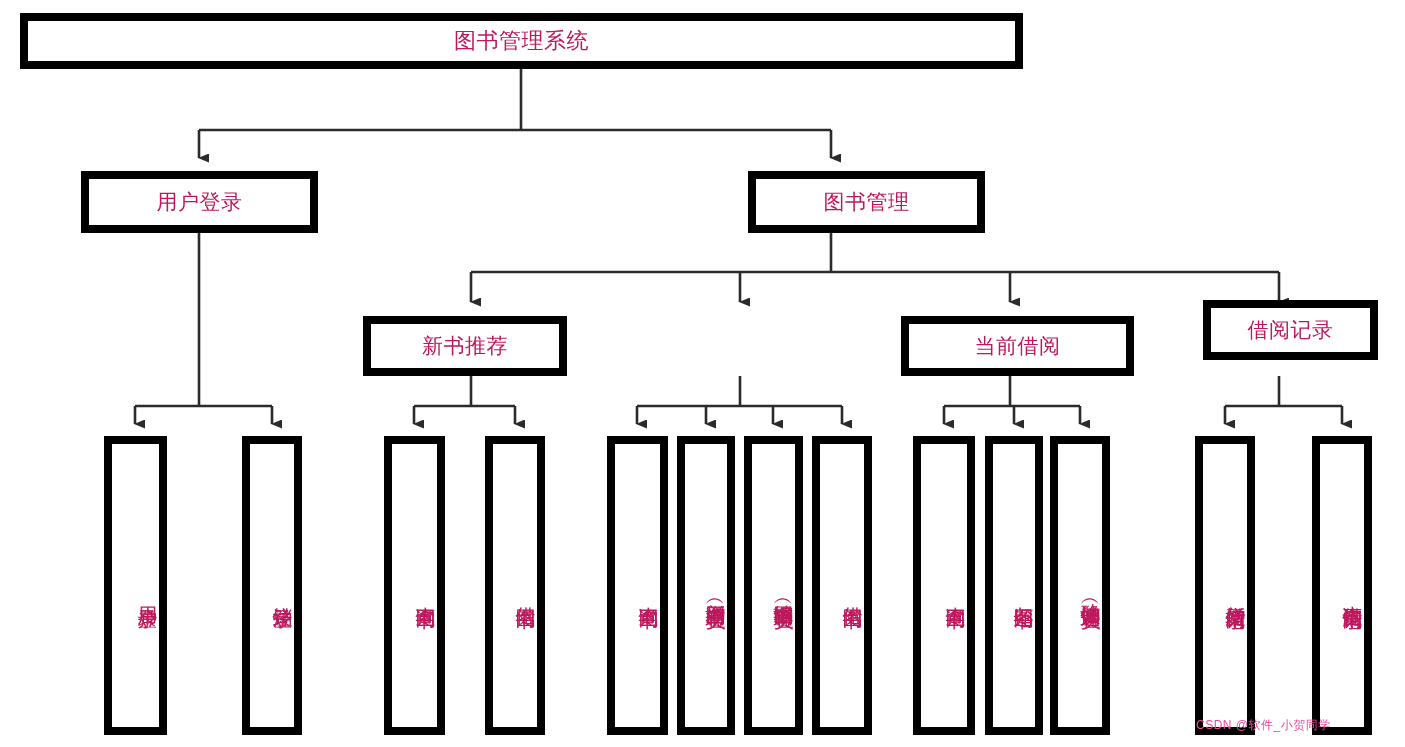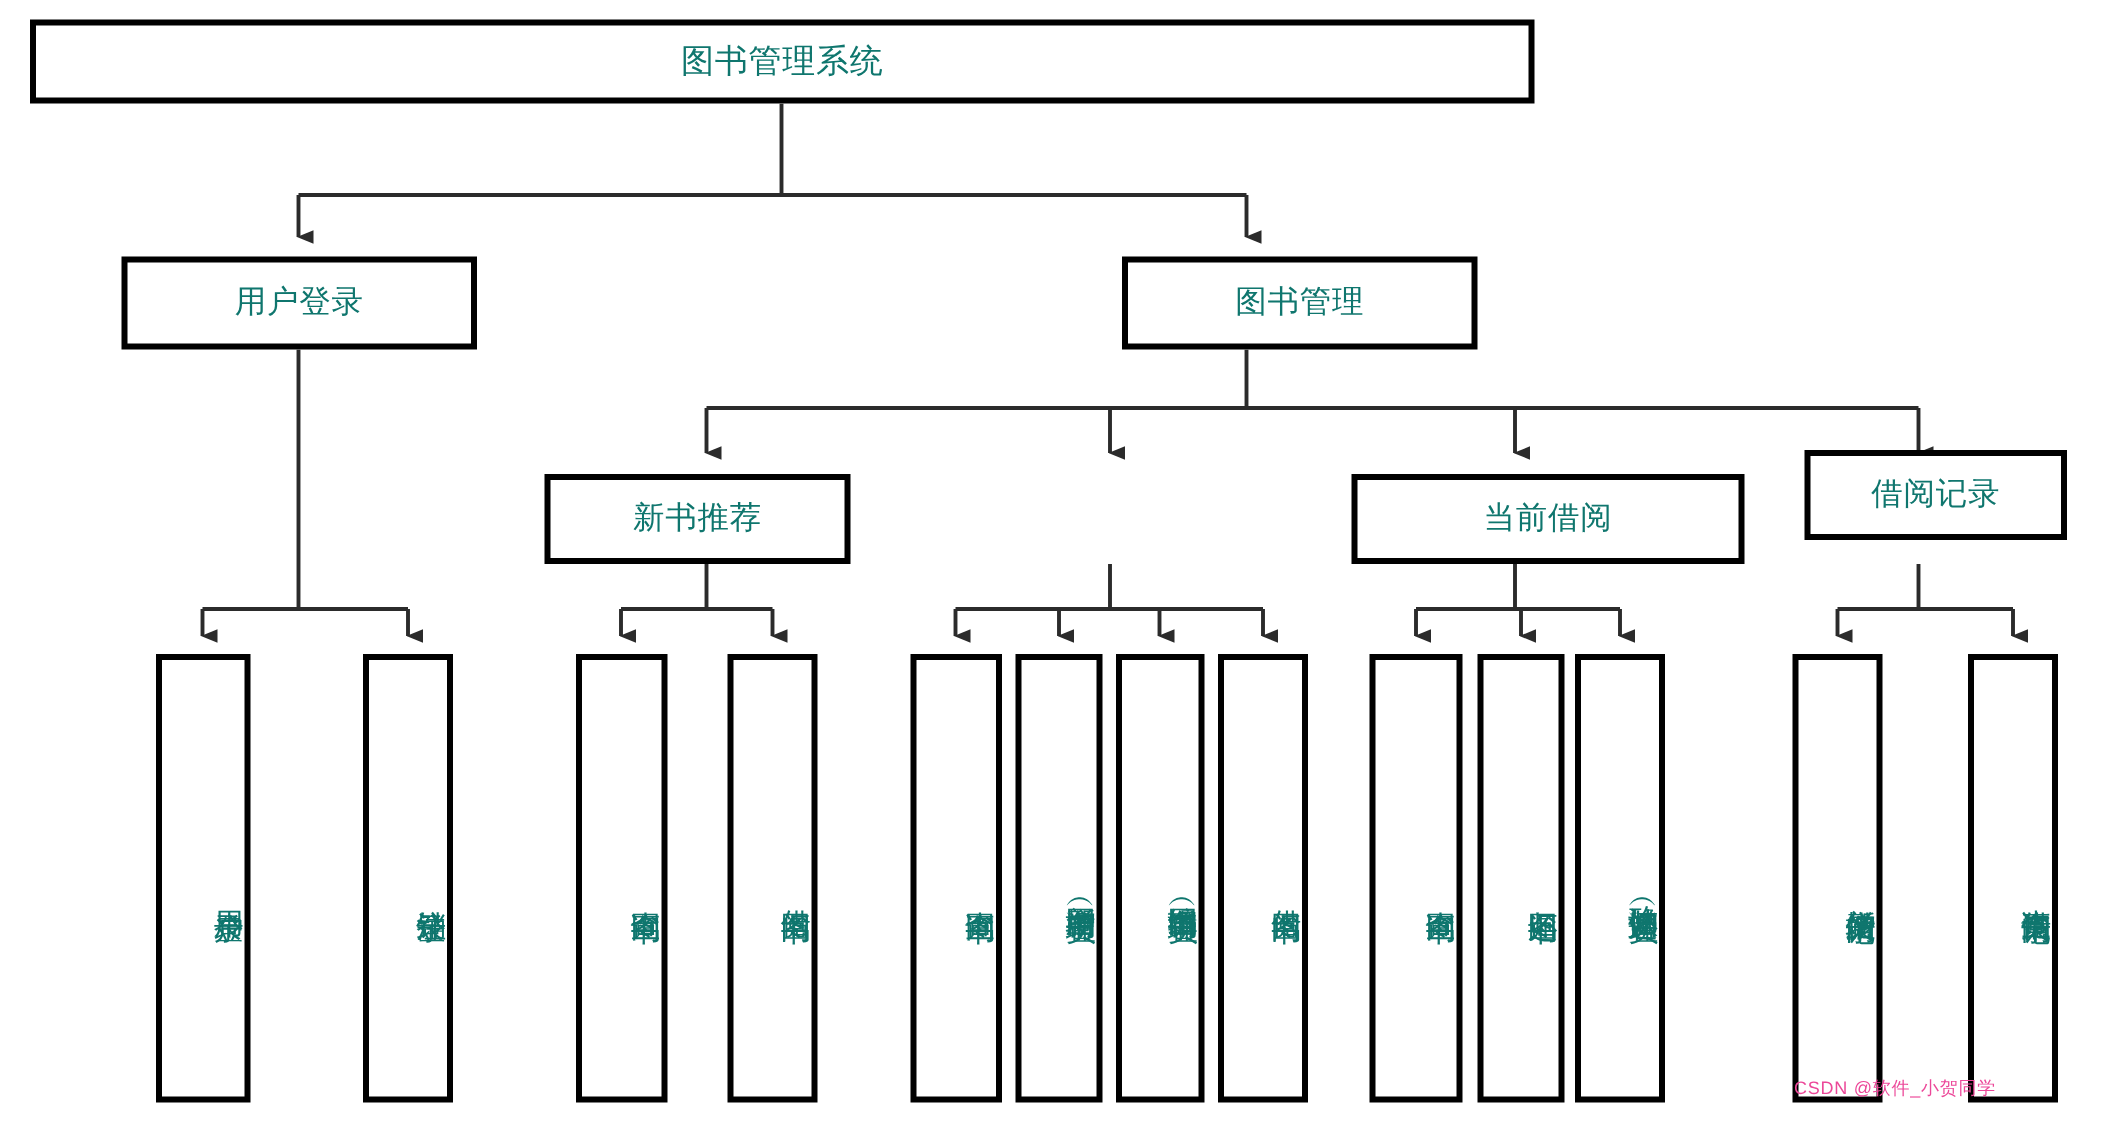--- a/index.html
+++ b/index.html
@@ -13,26 +13,26 @@
   #canvas {
     position: relative;
     width: 1405px;
     height: 747px;
     background: #ffffff;
     overflow: hidden;
   }
   .node {
     position: absolute;
     box-sizing: border-box;
-    border: 4px solid #000000;
+    border: 8px solid #000000;
     background: #ffffff;
     display: flex;
     align-items: center;
     justify-content: center;
-    color: #0f766e;
+    color: #be185d;
     line-height: 1.18;
   }
   .node.horiz {
     font-size: 21px;
     letter-spacing: 0.5px;
   }
   .node.root {
     font-size: 22px;
   }
   .node.vert {
@@ -126,21 +126,21 @@
   <div class="node horiz" style="left:81px; top:171px; width:237px; height:62px;">
     <span class="label">用户登录</span>
   </div>
   <div class="node horiz" style="left:748px; top:171px; width:237px; height:62px;">
     <span class="label">图书管理</span>
   </div>
 
   <div class="node horiz" style="left:363px; top:316px; width:204px; height:60px;">
     <span class="label">新书推荐</span>
   </div>
-  <div class="node horiz" style="left:901px; top:316px; width:262px; height:60px;">
+  <div class="node horiz" style="left:901px; top:316px; width:233px; height:60px;">
     <span class="label">当前借阅</span>
   </div>
   <div class="node horiz" style="left:1171px; top:300px; width:175px; height:60px;margin-left:32px;">
     <span class="label">借阅记录</span>
   </div>
 
   <div class="node vert" style="left:104px; top:436px; width:63px; height:299px;">
     <span class="label">用户登录</span>
   </div>
   <div class="node vert" style="left:242px; top:436px; width:60px; height:299px;">

